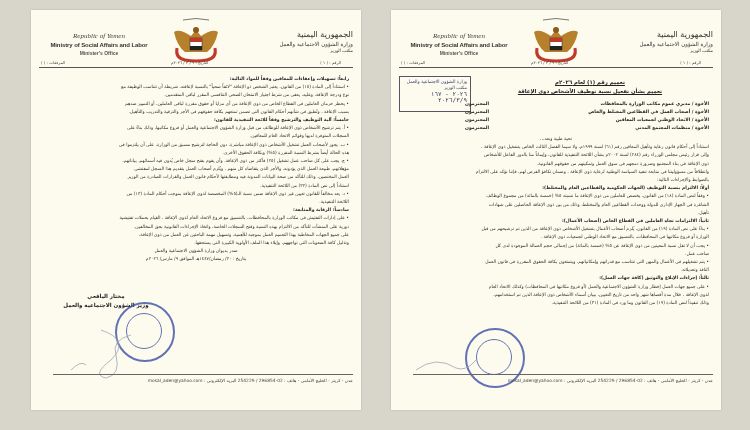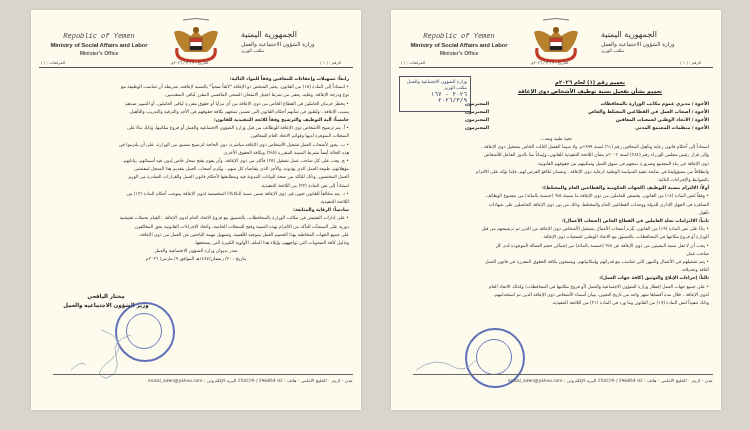--- a/index.html
+++ b/index.html
@@ -2,24 +2,24 @@
 <html><head>
 <meta charset="utf-8">
 <style>
   html,body{margin:0;padding:0;}
   body{width:750px;height:430px;background:#d8d6cb;position:relative;overflow:hidden;font-family:"DejaVu Sans",sans-serif;}
   .page{position:absolute;top:10px;width:330px;height:400px;background:#fdfbee;box-shadow:0 0 2px rgba(0,0,0,.15);overflow:hidden;}
   #page-left{left:31px;}
   #page-right{left:391px;}
   .hdr{position:absolute;left:0;top:0;width:100%;height:56px;}
   .en{position:absolute;left:8px;top:22px;width:120px;text-align:center;color:#333;}
-  .en .r{font-family:Liberation Mono, monospace;font-style:italic;font-size:7px;color:#444;}
+  .en .r{font-family:Liberation Serif, serif;font-style:italic;font-size:7px;color:#444;}
   .en .m{font-family:"Liberation Sans",sans-serif;font-weight:bold;font-size:6px;margin-top:2px;letter-spacing:-.1px;}
   .en .o{font-family:"Liberation Sans",sans-serif;font-weight:bold;font-size:5px;margin-top:2px;color:#555;}
-  .ar{position:absolute;right:0;top:20px;width:120px;text-align:left;direction:rtl;color:#333;}
+  .ar{position:absolute;right:8px;top:20px;width:120px;text-align:right;direction:rtl;color:#333;}
   .ar .r{font-family:"DejaVu Serif",serif;font-size:8px;}
   .ar .m{font-size:5.5px;margin-top:2px;}
   .ar .o{font-size:4.5px;margin-top:1px;}
   .emb{position:absolute;left:140px;top:8px;width:50px;height:46px;}
   .refrow{position:absolute;top:50px;font-size:4px;color:#444;direction:rtl;}
   .rule{position:absolute;left:8px;right:8px;top:57px;height:0;border-top:1.3px solid #555;}
   .body{position:absolute;left:12px;right:12px;top:62px;direction:rtl;color:#333;font-size:4.5px;line-height:8.2px;}
   .body p{margin:0;}
   .body .h{font-weight:bold;color:#222;}
   .body .c{text-align:center;}

